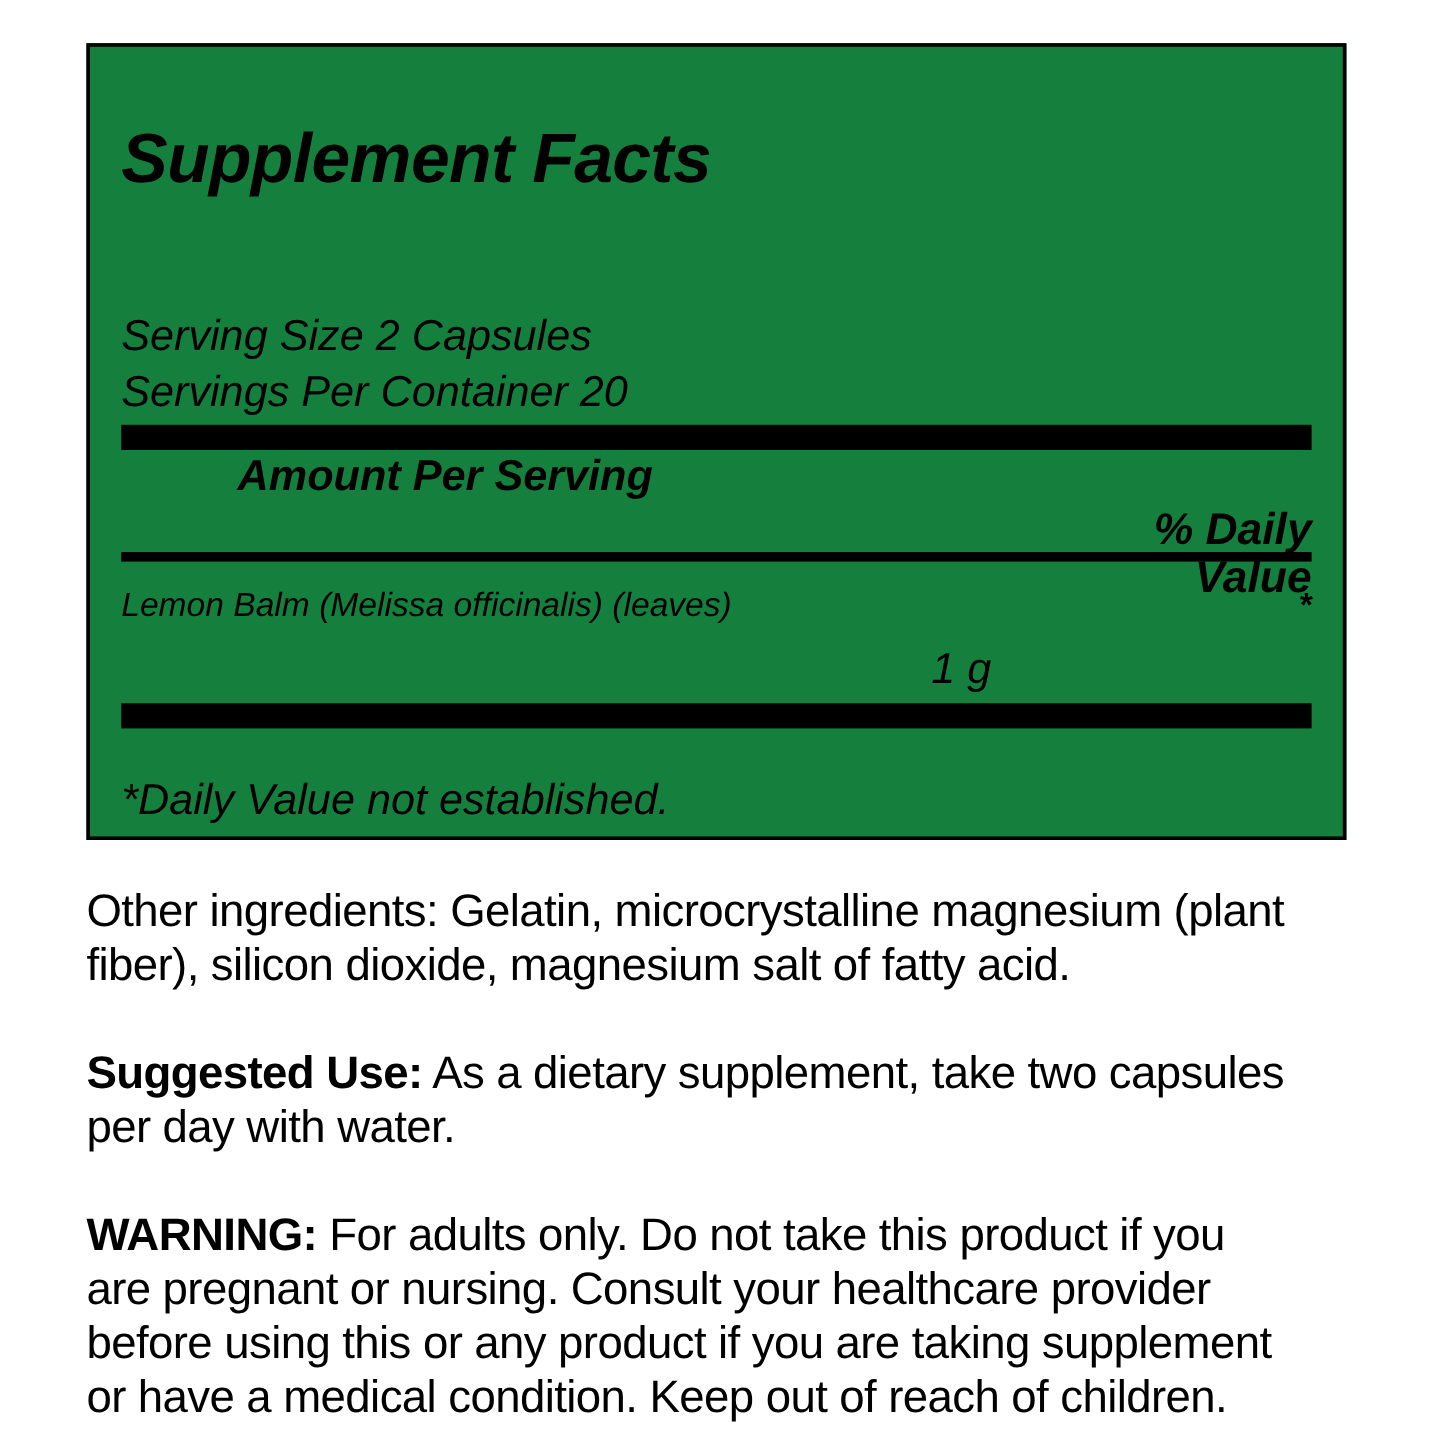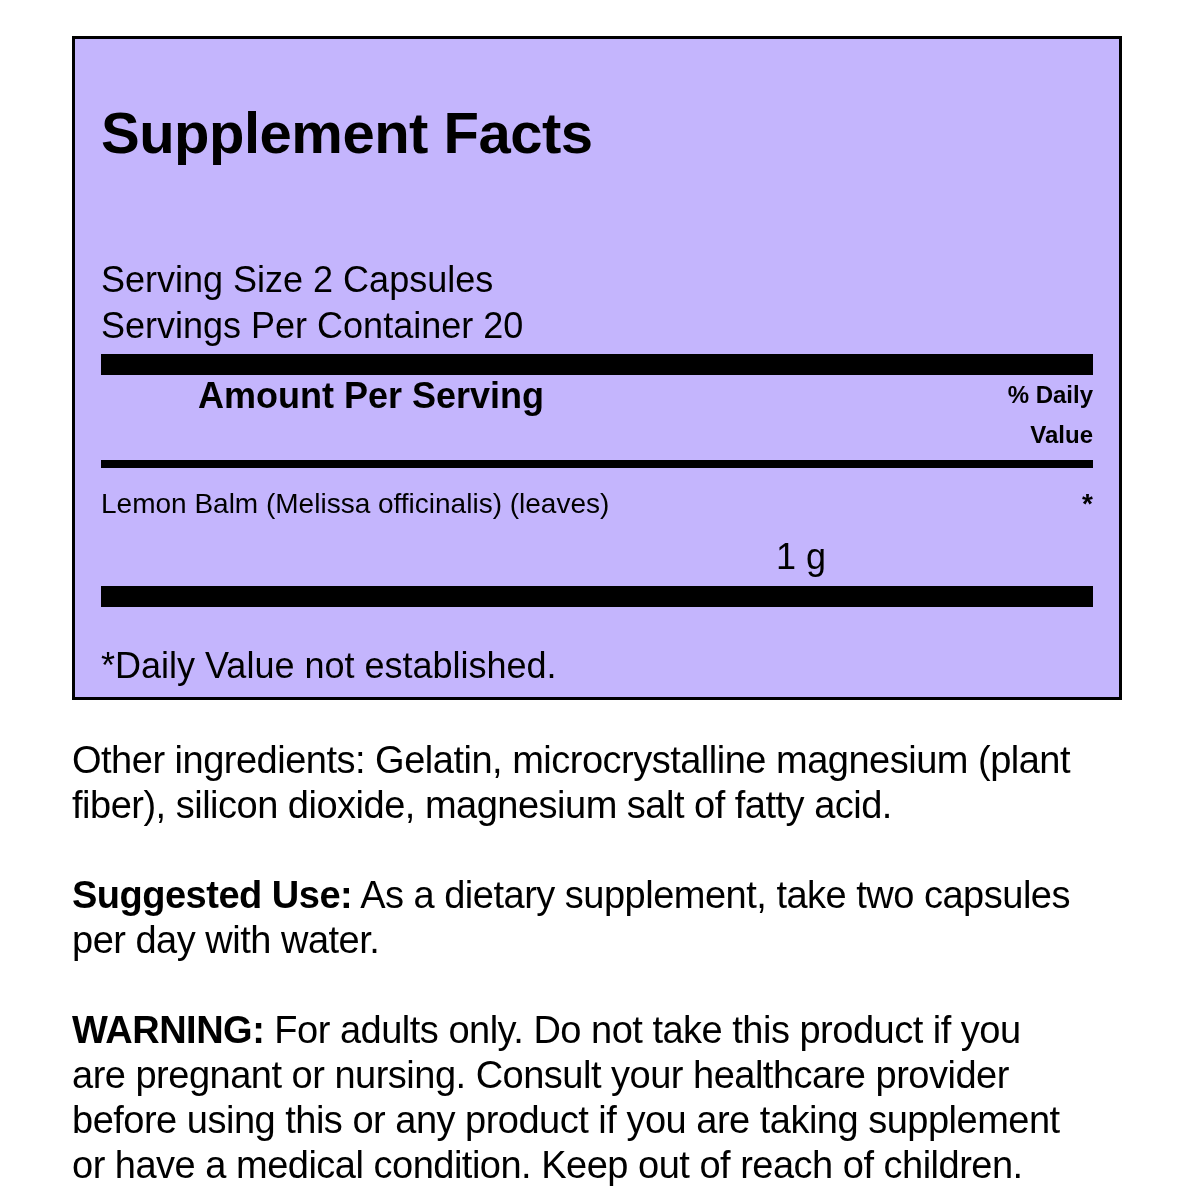--- a/index.html
+++ b/index.html
@@ -21,21 +21,22 @@
   .facts-box {
     position: absolute;
     left: 72px;
     top: 36px;
     width: 1050px;
     height: 664px;
     border: 3px solid #000000;
     box-sizing: border-box;
     padding: 0 26px;
     overflow: hidden;
-    background: #c4b5fd;
+    background: #15803d;
+    font-style: italic;
   }
   .facts-title {
     margin: 62px 0 0 0;
     font-size: 58px;
     line-height: 64px;
     font-weight: bold;
     letter-spacing: -0.5px;
   }
   .serving-info {
     margin-top: 92px;
@@ -57,23 +58,24 @@
   }
   .amount-header {
     width: 540px;
     text-align: center;
     font-size: 36px;
     font-weight: bold;
   }
   .dv-header {
     margin-left: auto;
     text-align: right;
-    font-size: 24px;
+    font-size: 37px;
     font-weight: bold;
     line-height: 40px;
+    margin-top: 46px;
   }
 
   .ingredient-row {
     margin-top: 13px;
     display: flex;
     justify-content: space-between;
     font-size: 28px;
     line-height: 45px;
   }
   .ingredient-dv {

